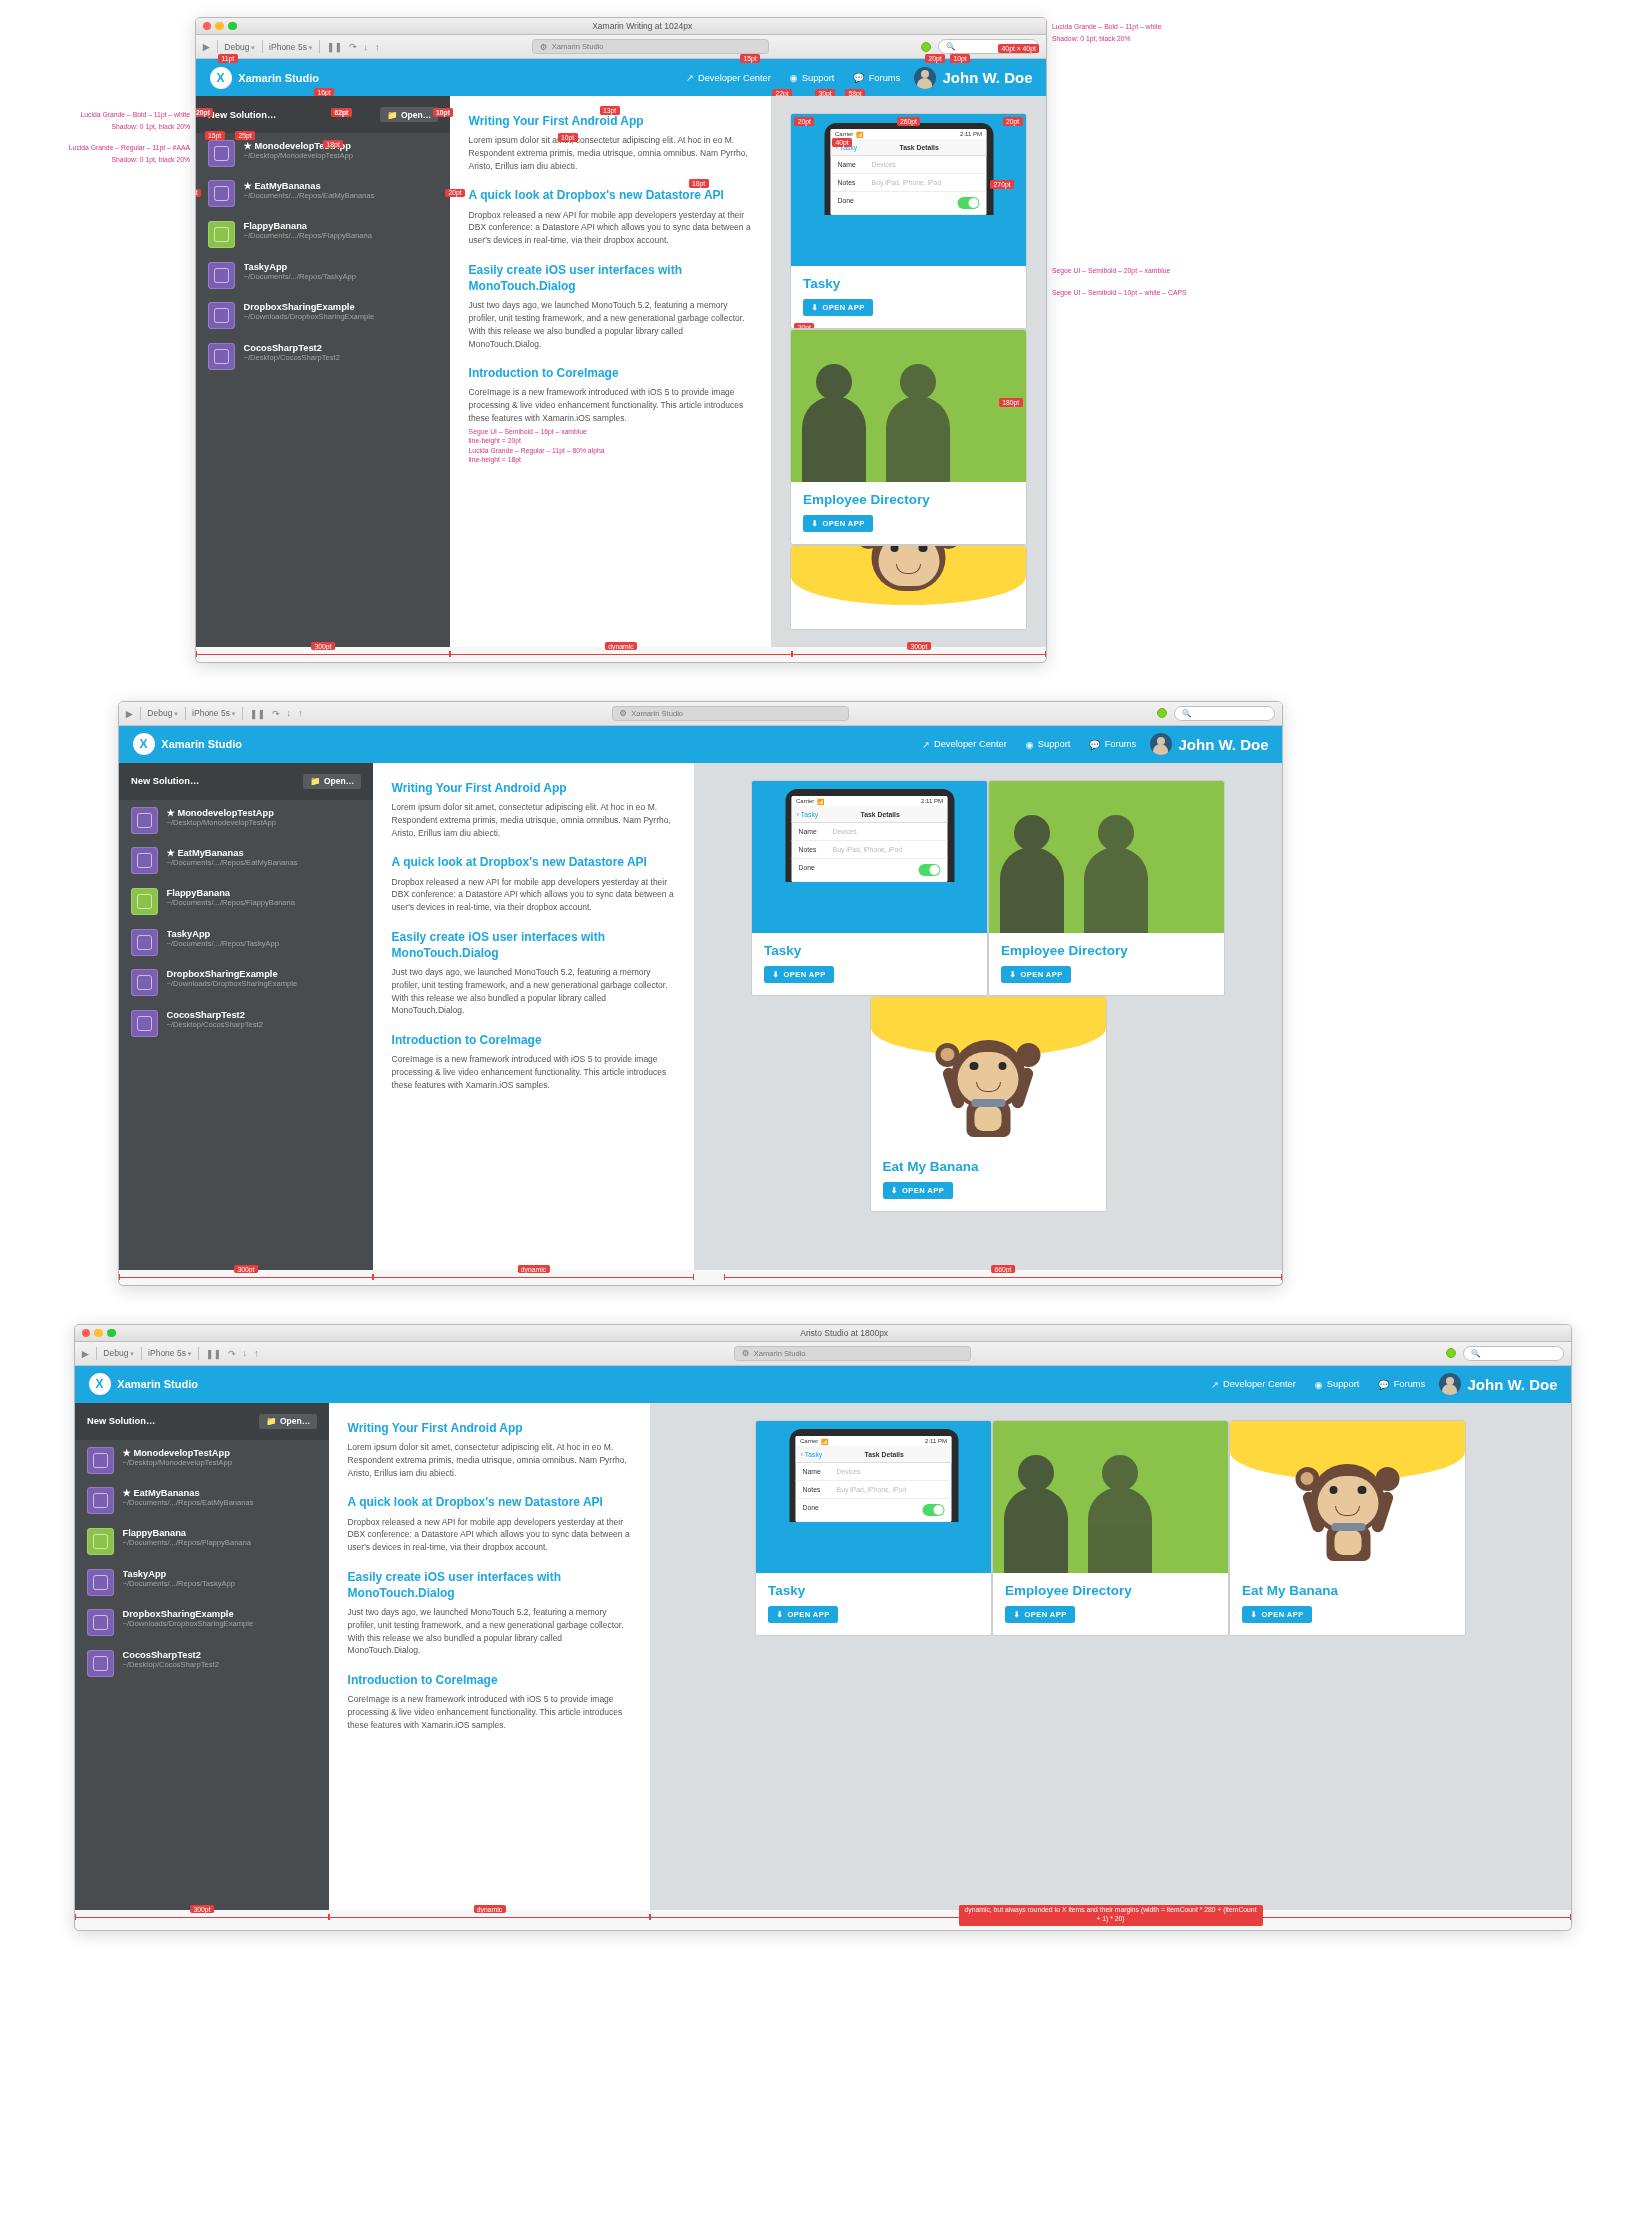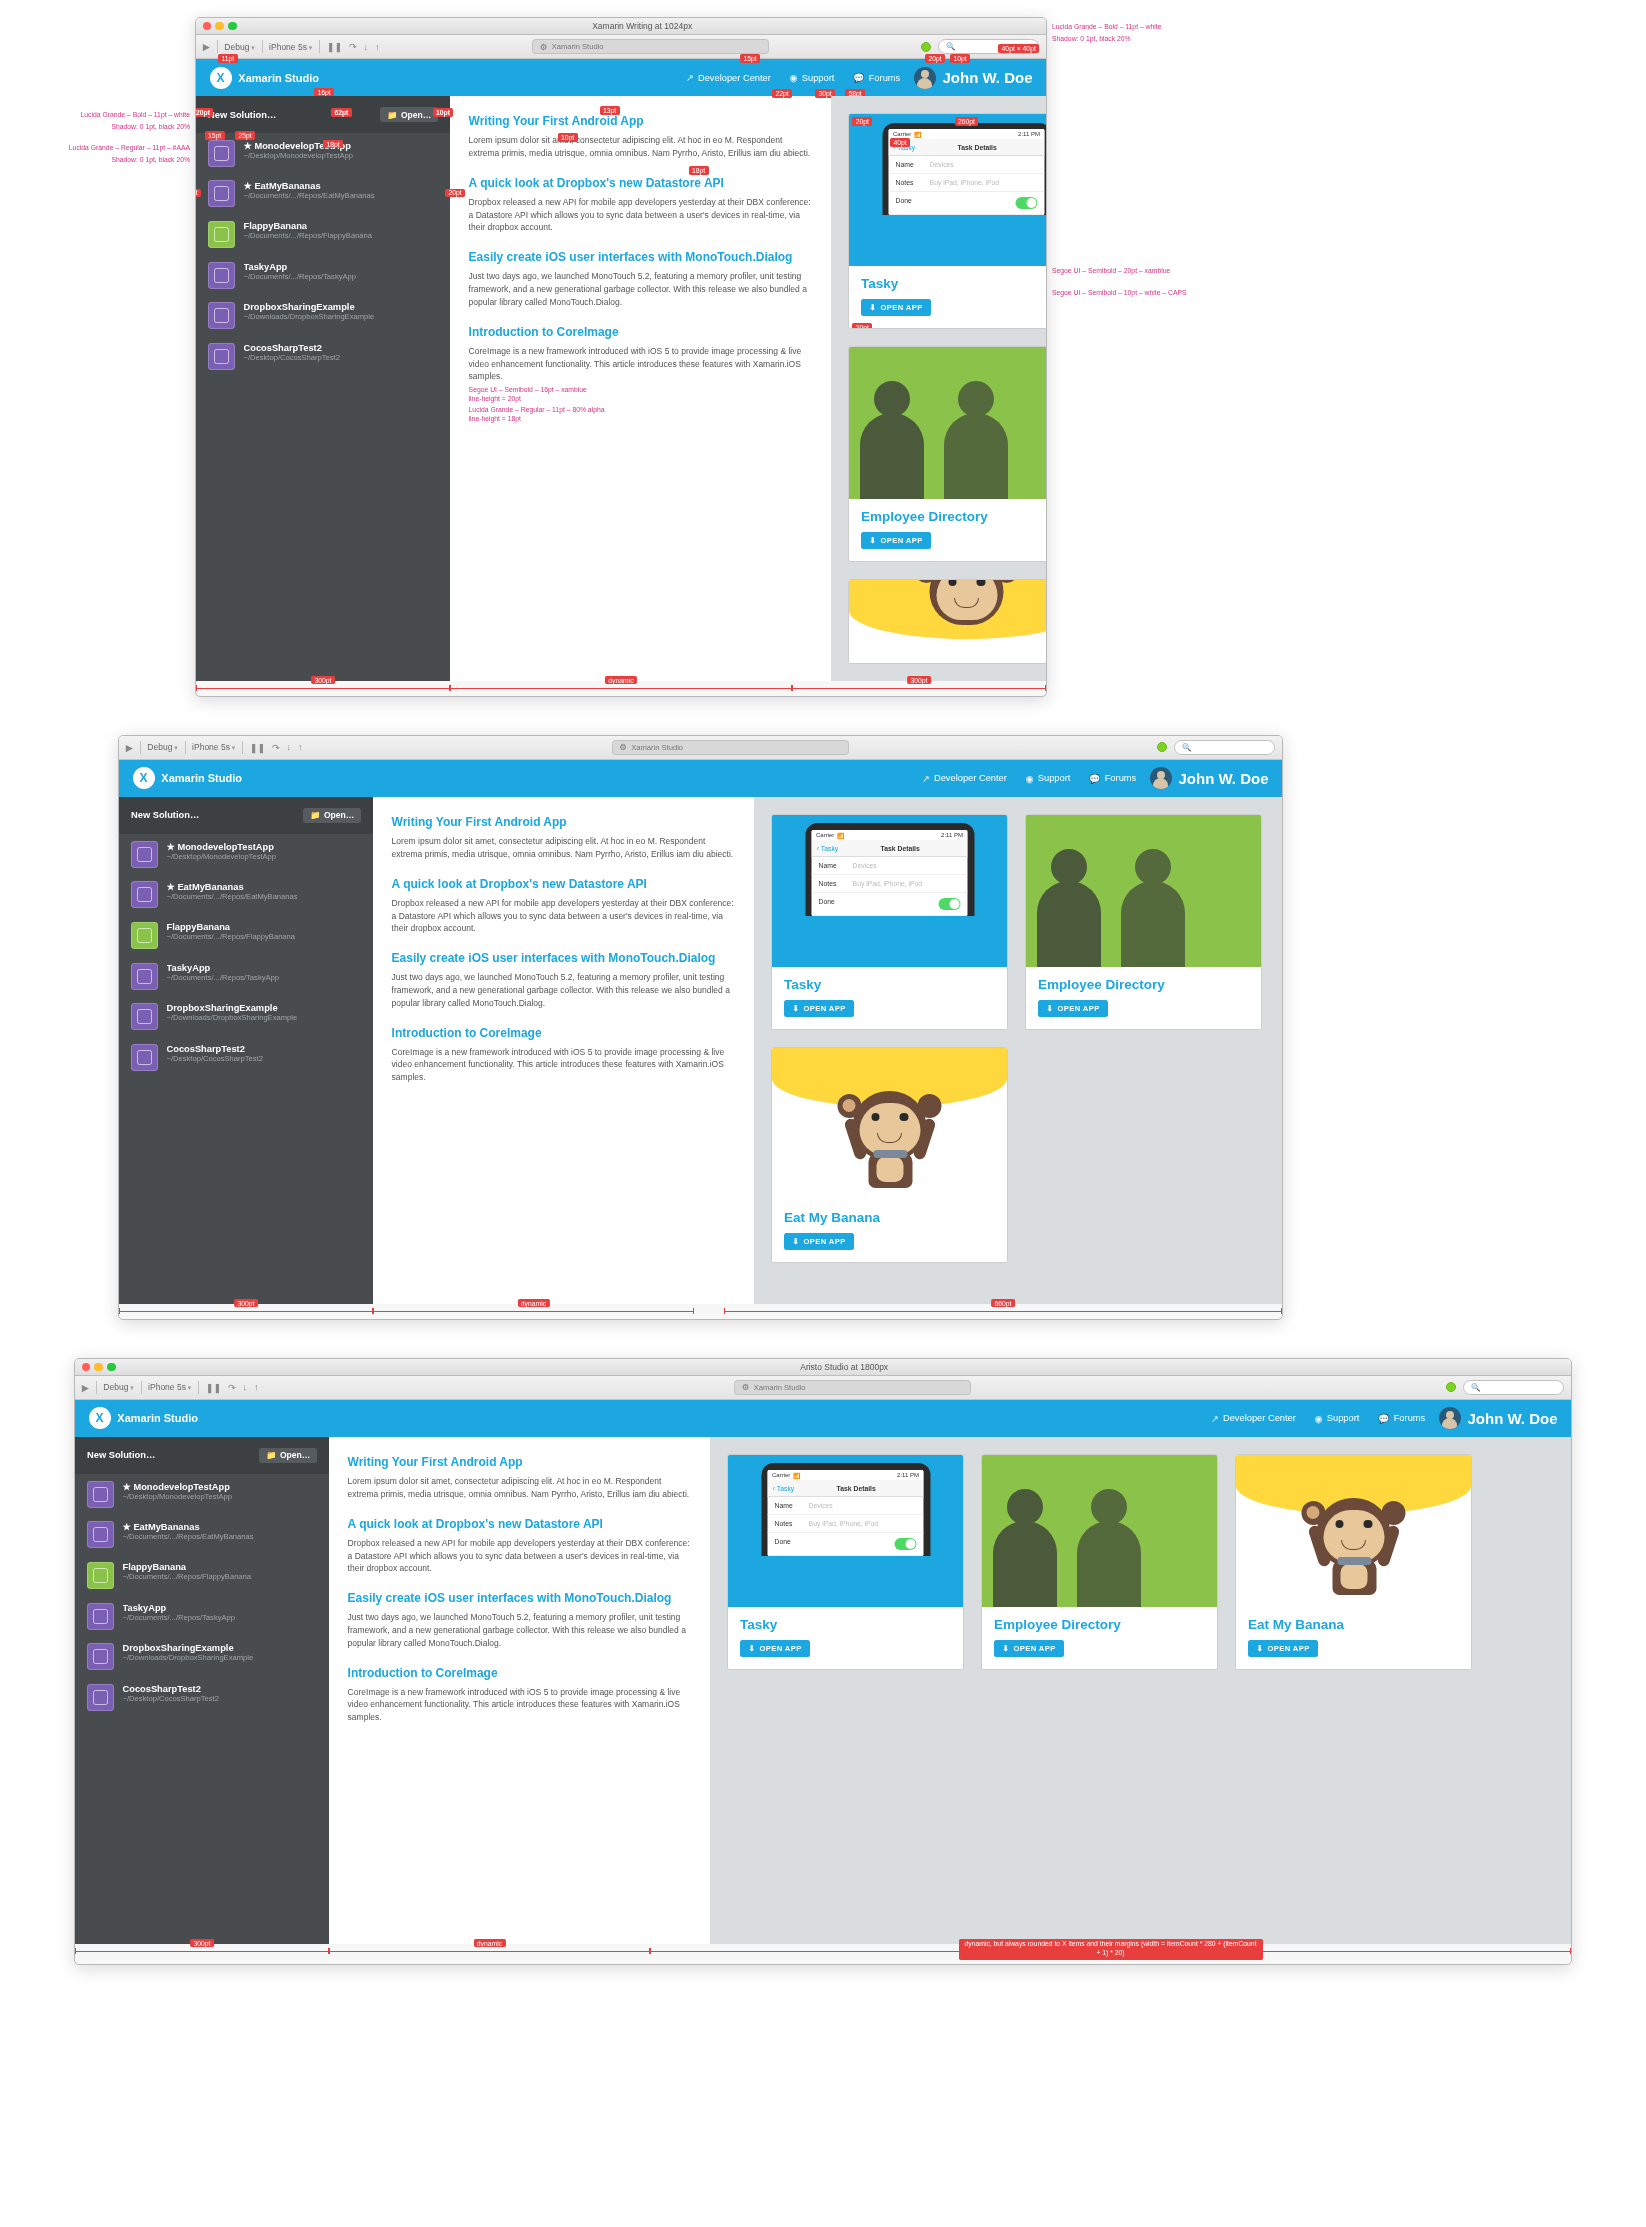--- a/index.html
+++ b/index.html
@@ -59,27 +59,27 @@
 .proj { display: flex; align-items: flex-start; padding: 6.8px 12px; gap: 8.5px; }
 .proj-ico { width: 27px; height: 27px; background: #7b5fb3; border: 0.8px solid rgba(255,255,255,.2); border-radius: 3.4px; flex-shrink: 0; position: relative; }
 .proj-ico::after { content: ""; position: absolute; inset: 5px; border: 1.7px solid rgba(255,255,255,.6); border-radius: 2.5px; }
 .proj-ico.green { background: #8bc34a; }
 .proj-txt { flex: 1; min-width: 0; }
 .proj-name { color: #fff; font-size: 9.3px; font-weight: 600; white-space: nowrap; overflow: hidden; text-overflow: ellipsis; }
 .proj-name.star::before { content: "★ "; color: #fff; }
 .proj-path { color: #a0a4a7; font-size: 7.6px; white-space: nowrap; overflow: hidden; text-overflow: ellipsis; }
 
 .content { flex: 1; display: flex; background: #fff; }
-.articles { width: 381px; padding: 17px 18.6px; flex-shrink: 0; }
+.articles { width: 321px; padding: 17px 18.6px; flex-shrink: 0; }
 .art { margin-bottom: 15px; }
 .art h3 { color: #1ca7e0; font-size: 12px; font-weight: 600; margin-bottom: 5px; line-height: 1.35; }
 .art p { color: #555; font-size: 8.5px; line-height: 1.5; }
 
 .cards-area { flex: 1; background: #d9dde0; padding: 17px; }
-.cards-wrap { display: flex; flex-wrap: wrap; gap: 17px; align-content: flex-start; }
+.cards-wrap { display: flex; flex-wrap: wrap; gap: 0; align-content: flex-start; justify-content: center; }
 .card { width: 237px; background: #fff; border: 0.8px solid #ccc; border-radius: 2.5px; overflow: hidden; }
 .card-img { height: 152px; background: #1ca7e0; position: relative; overflow: hidden; }
 .card-body { padding: 10px 12px 12px; }
 .card-title { color: #1ca7e0; font-size: 13.5px; font-weight: 600; margin-bottom: 6.8px; }
 .card-btn { display: inline-flex; align-items: center; gap: 4.2px; background: #1ca7e0; color: #fff; font-size: 7.6px; font-weight: 600; padding: 4.2px 8.5px; border-radius: 2.5px; letter-spacing: 0.4px; }
 
 
 .phone { position: absolute; top: 8.5px; left: 50%; transform: translateX(-50%); width: 169px; background: #2a2a2a; border-radius: 12px 12px 0 0; padding: 6.8px 6.8px 0; }
 .phone-screen { background: #fff; border-radius: 1.7px; overflow: hidden; font-size: 6.8px; }
 .ph-status { height: 10px; background: #fff; display: flex; align-items: center; padding: 0 4.2px; color: #333; font-size: 6px; }

